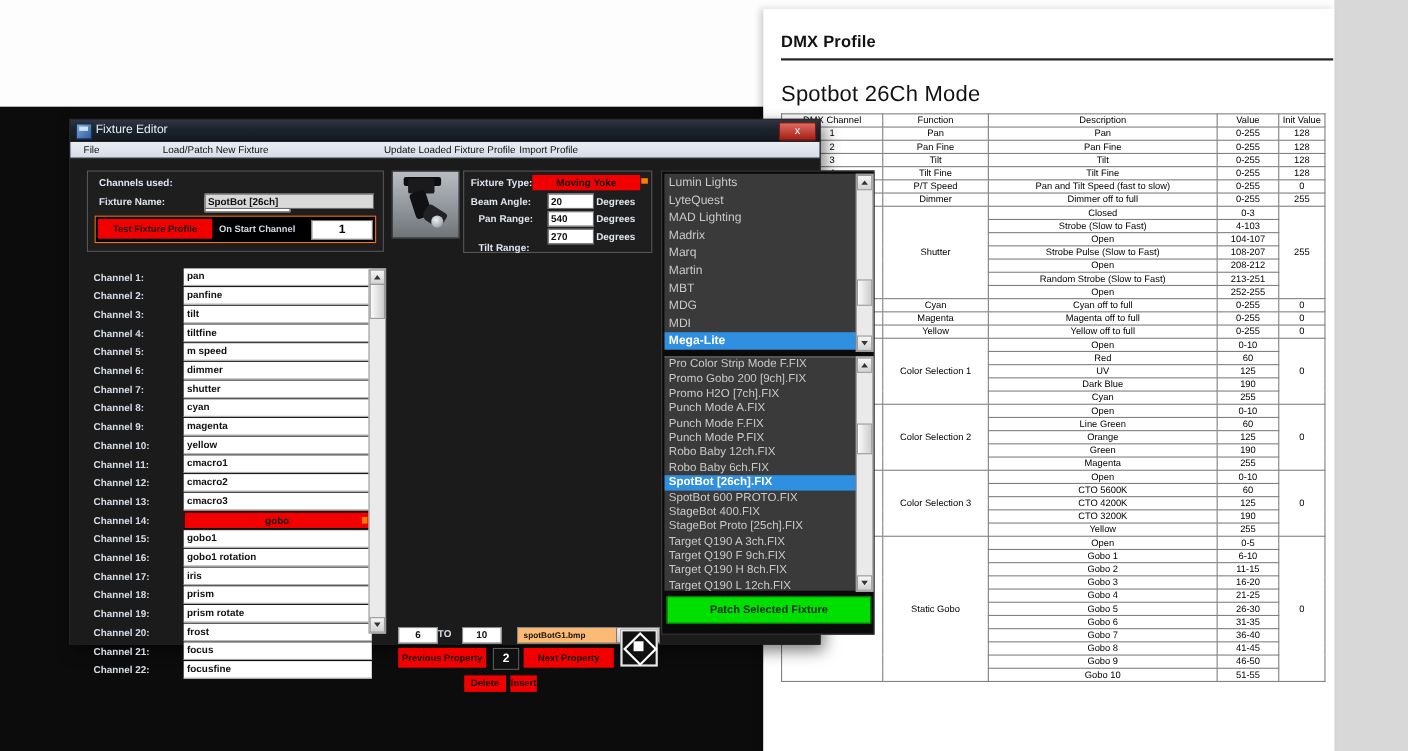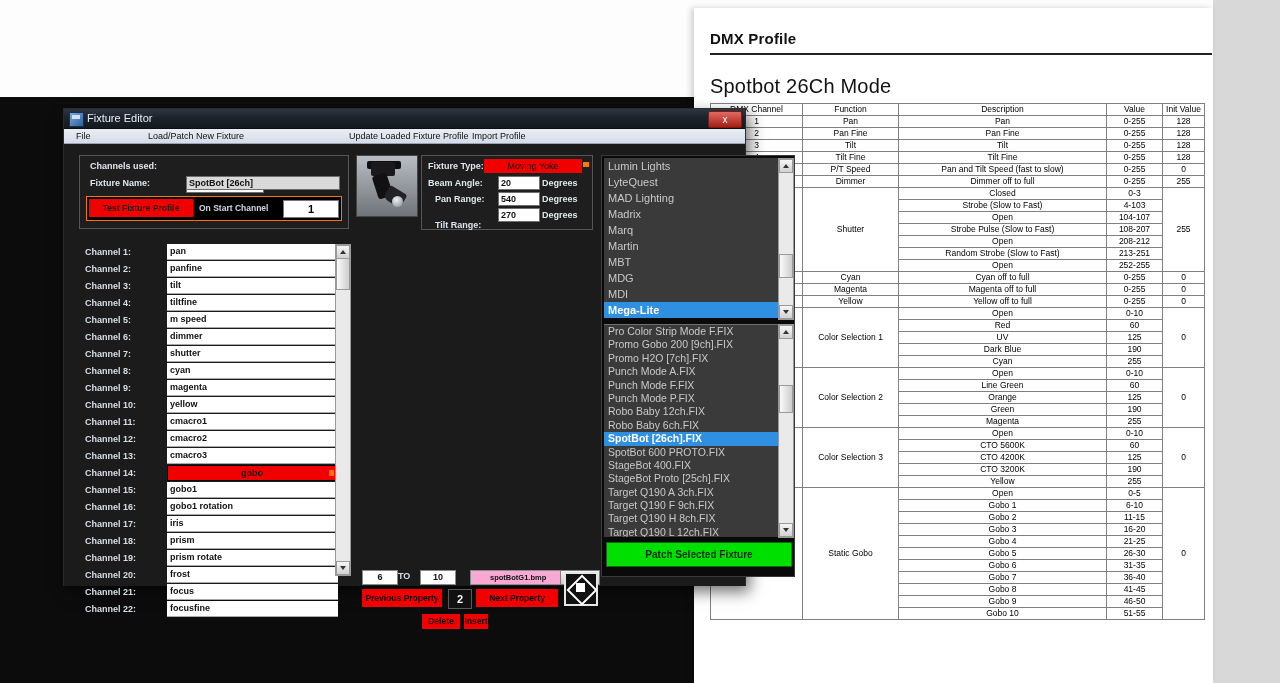--- a/index.html
+++ b/index.html
@@ -143,21 +143,21 @@
     background:radial-gradient(circle at 40% 35%,#eef2f6,#7d858c);
   }
   #fixture-photo .base{
     position:absolute;left:10px;top:5px;width:34px;height:8px;background:#0e0e10;border-radius:2px;
   }
 
   
   #type-panel{left:357px;top:11px;width:170px;height:73px;}
   #ftype-combo{
     position:absolute;left:62px;top:3px;width:98px;height:14px;background:#f20000;
-    color:#111;font-size:9px;font-weight:normal;text-align:center;line-height:14px;
+    color:#111;font-size:9px;font-weight:bold;text-align:center;line-height:14px;
   }
   #ftype-arrow{
     position:absolute;left:161px;top:6px;width:6px;height:5px;background:#ff7a00;
   }
 
   
   #chan-area{position:absolute;left:15px;top:100px;width:278px;height:330px;background:#1b1b1b;}
   .chan-row{position:relative;height:17px;}
   .chan-lbl{
     position:absolute;left:6px;top:3px;font-size:9px;font-weight:bold;color:#d7dee6;
@@ -198,22 +198,22 @@
   .smallnum{
     position:absolute;background:#fff;border:1px solid #8a8a8a;font-size:9px;color:#111;
     text-align:center;font-weight:bold;
   }
   #range-to{position:absolute;left:36px;top:2px;font-size:9px;font-weight:bold;color:#d6dde5;}
   #prop-index{
     position:absolute;left:86px;top:20px;width:22px;height:18px;background:#111;border:1px solid #5a5a5a;
     color:#fff;font-size:11px;font-weight:bold;text-align:center;line-height:18px;
   }
   #bmp-field{
-    position:absolute;left:108px;top:1px;width:88px;height:13px;background:#f9a8d4;border:1px solid #8a8a8a;
-    font-size:7.5px;font-weight:bold;color:#111;line-height:13px;padding-left:19px;
+    position:absolute;left:108px;top:1px;width:88px;height:13px;background:#fdba74;border:1px solid #8a8a8a;
+    font-size:7.5px;font-weight:bold;color:#111;line-height:13px;padding-left:5px;
     white-space:nowrap;overflow:hidden;
   }
   #bmp-browse{
     position:absolute;left:198px;top:1px;width:38px;height:13px;
     background:linear-gradient(to bottom,#f4f4f4,#cfcfcf);border:1px solid #7d7d7d;
     font-size:7px;color:#222;line-height:13px;text-align:center;overflow:hidden;
   }
   #gobo-preview{
     position:absolute;left:202px;top:3px;width:30px;height:30px;background:#111;
     border:2px solid #e6e6e6;

